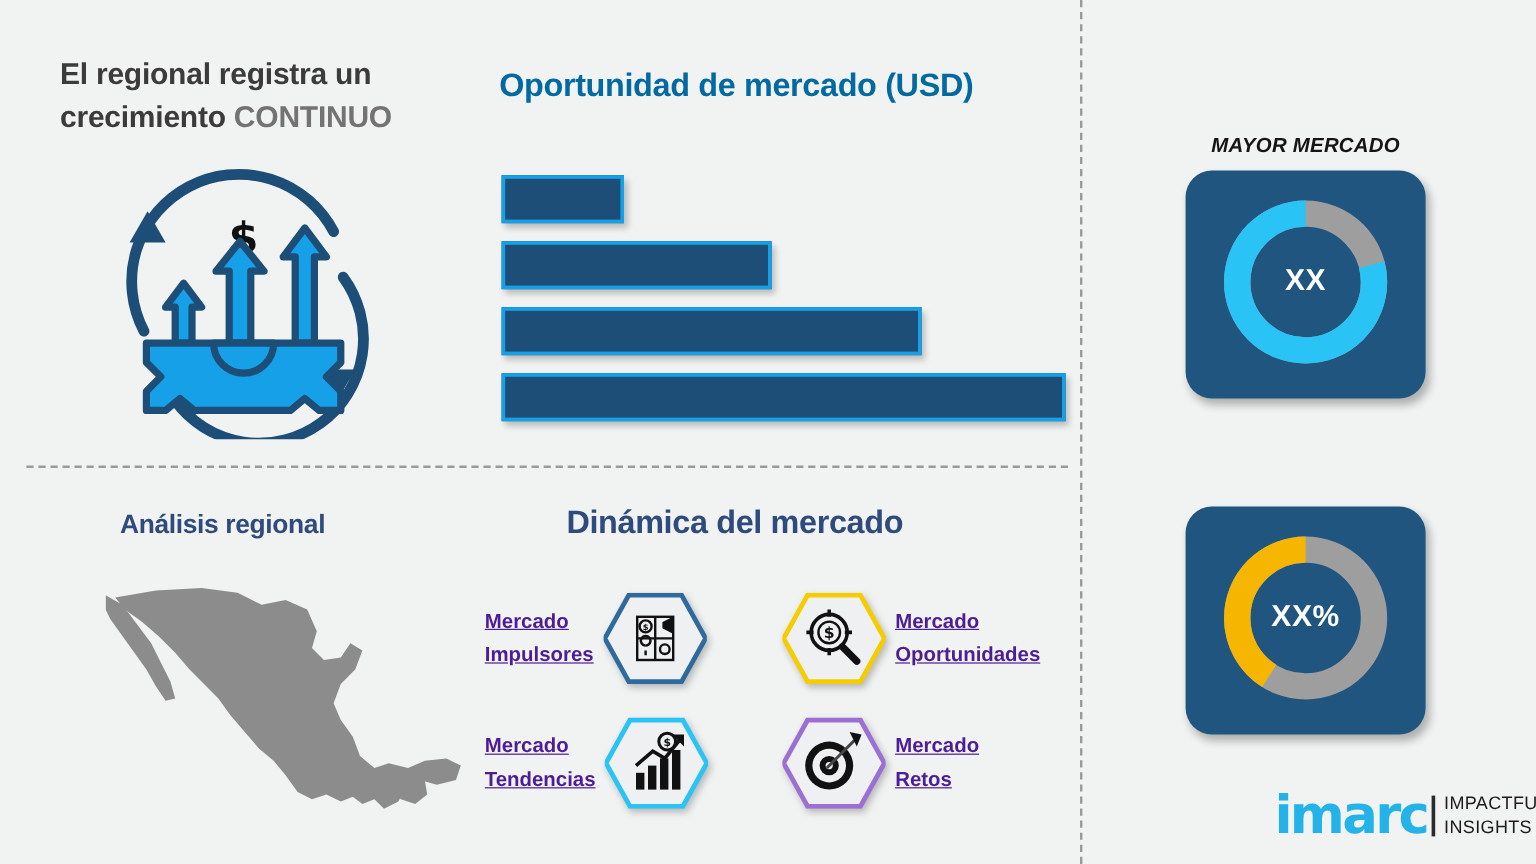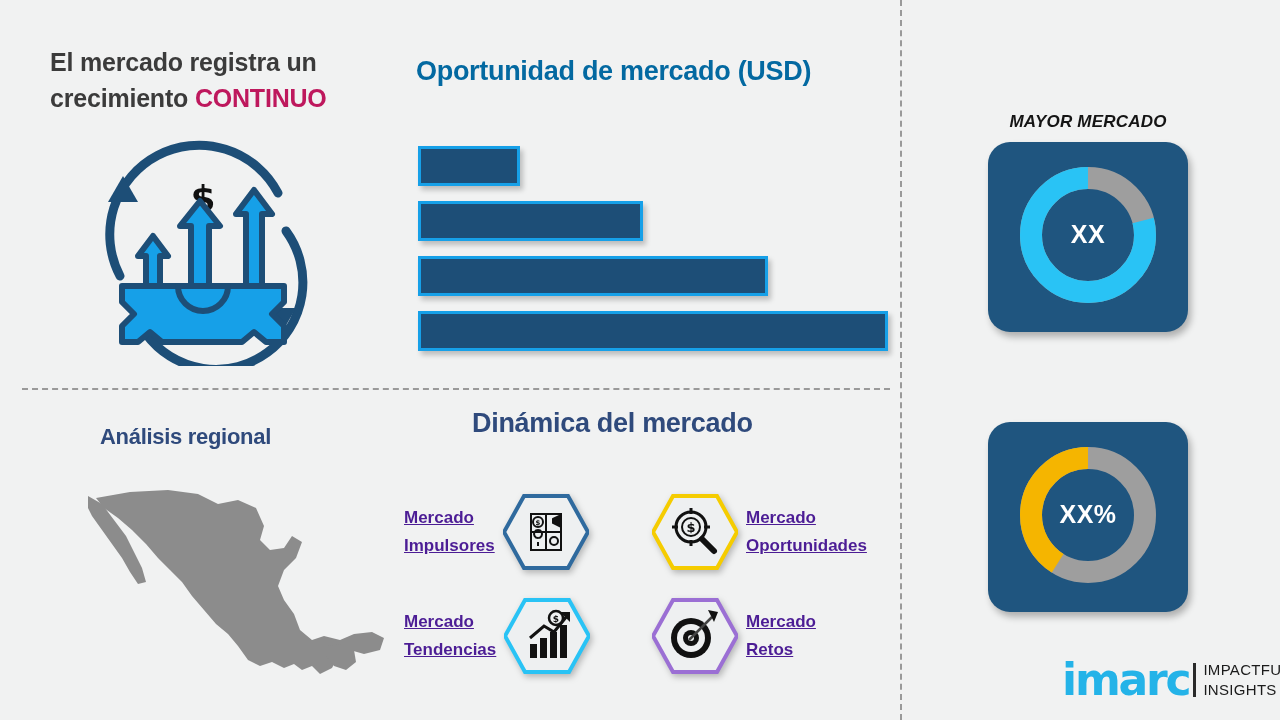--- a/index.html
+++ b/index.html
@@ -32,39 +32,39 @@
   
   .h-growth {
     position: absolute;
     left: 50px; top: 45px;
     width: 350px;
     font-size: 25px; font-weight: bold;
     line-height: 1.42;
     color: #3b3b3b;
     letter-spacing: -0.2px;
   }
-  .h-growth .accent { color: #be185d; }
+  .h-growth .accent { color: #737373; }
 
   .h-opportunity {
     position: absolute;
     left: 416px; top: 56px;
     font-size: 27px; font-weight: bold;
     color: #0369a1;
     letter-spacing: -0.3px;
   }
   .h-regional {
     position: absolute;
     left: 100px; top: 424px;
     font-size: 22px; font-weight: bold;
     color: #2f4a7c;
     letter-spacing: -0.3px;
   }
   .h-dynamics {
     position: absolute;
-    left: 472px; top: 408px;
+    left: 472px; top: 420px;
     font-size: 27px; font-weight: bold;
     color: #2f4a7c;
     letter-spacing: -0.3px;
   }
   .h-donut {
     position: absolute;
     width: 240px;
     text-align: center;
     font-size: 17px; font-weight: bold;
     color: #151515;
@@ -163,21 +163,21 @@
 </style>
 </head>
 <body>
 
 <div id="stage">
 
   <div class="divider-v"></div>
   <div class="divider-h"></div>
 
   <div class="h-growth">
-    <span>El mercado registra un</span><br>
+    <span>El regional registra un</span><br>
     <span>crecimiento </span><span class="accent">CONTINUO</span>
   </div>
 
   <div class="growth-icon">
     <svg width="250" height="230" viewBox="0 0 250 230">
       <g fill="none" stroke="#1d4e77" stroke-width="9" stroke-linecap="round" stroke-linejoin="round">
         <path d="M 42 140 A 85 85 0 0 1 200 57"></path>
         <path d="M 208 95 A 85 85 0 0 1 68 198"></path>
       </g>
       <path d="M 30 66 L 45 40 L 60 66 Z" fill="#1d4e77"></path>

